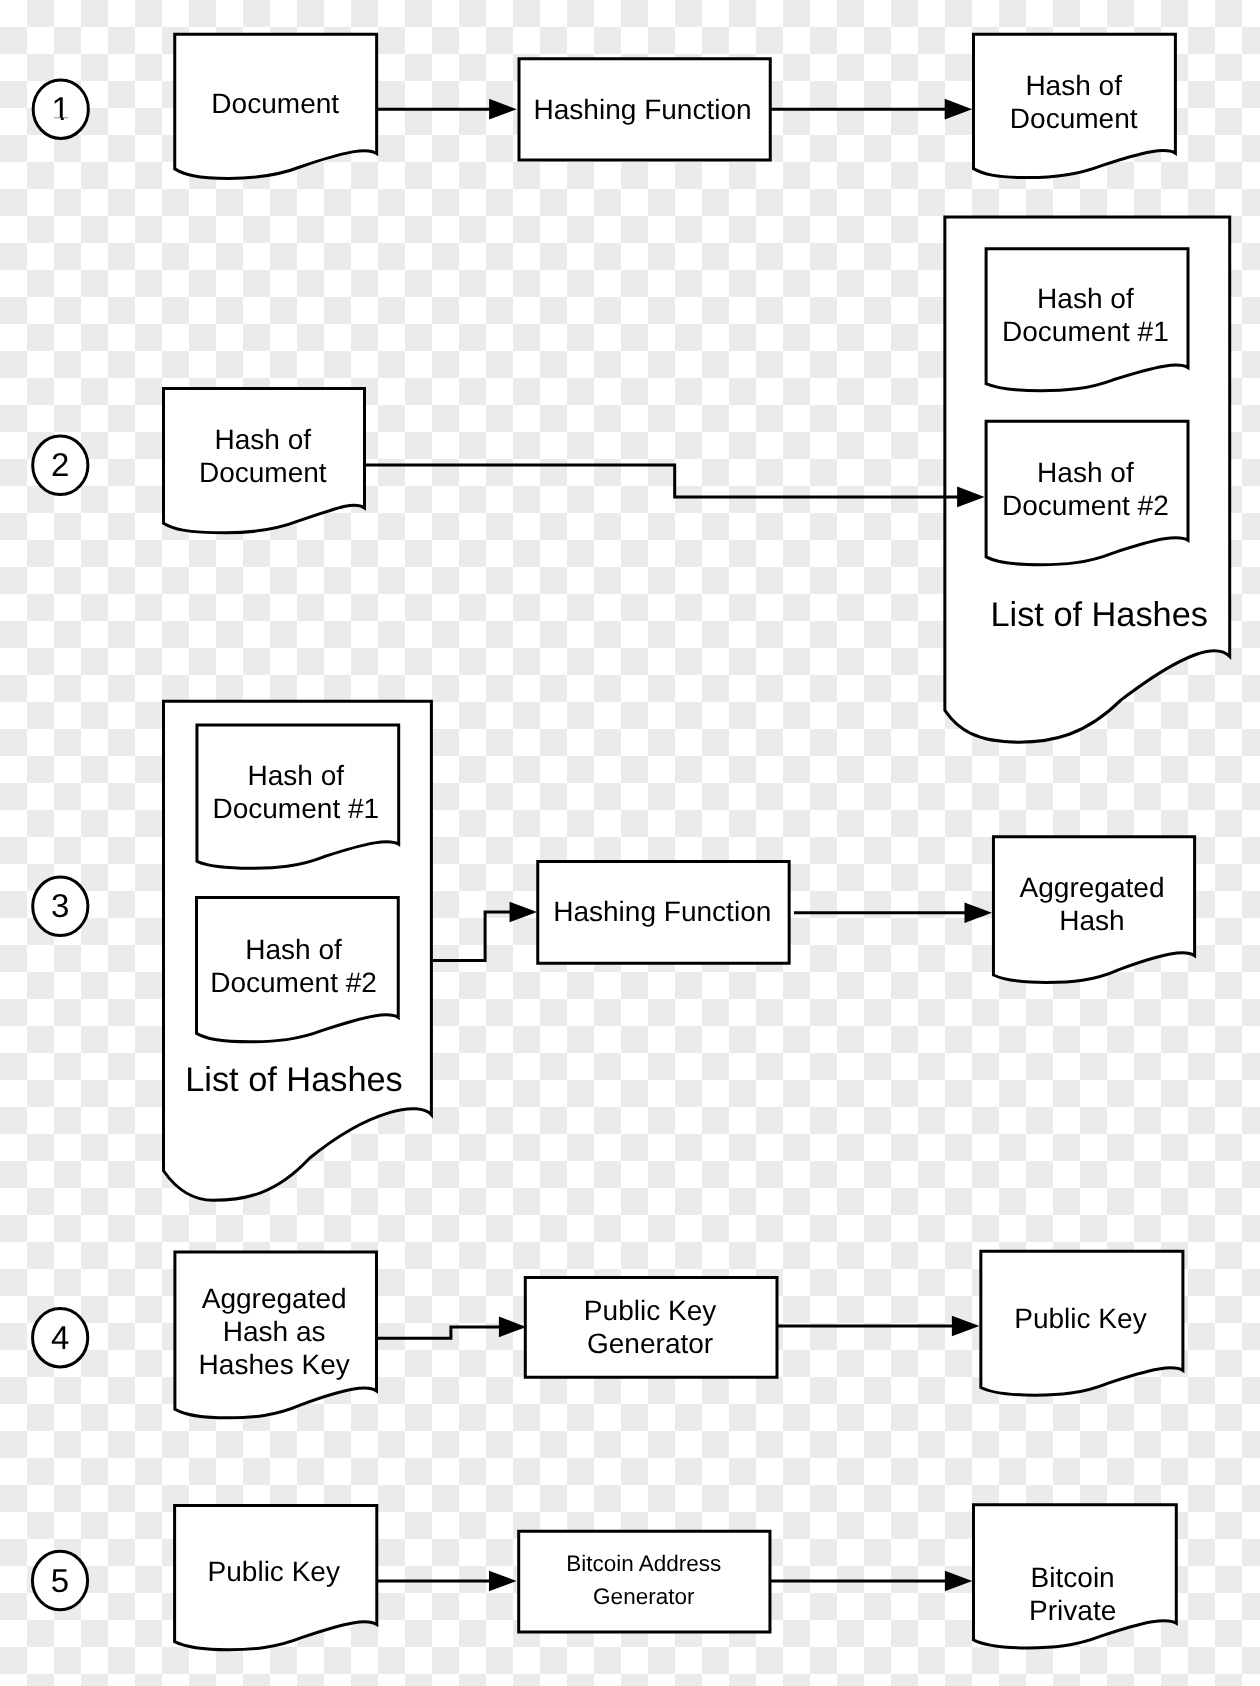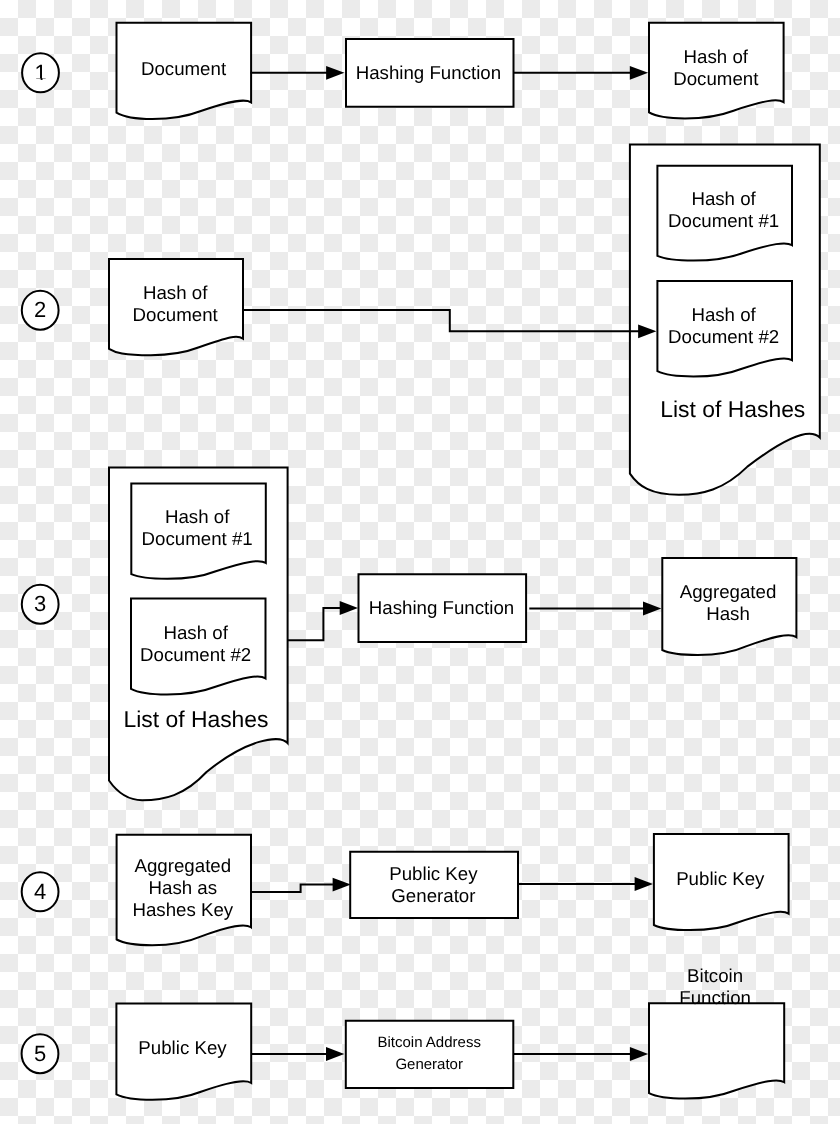--- a/index.html
+++ b/index.html
@@ -132,23 +132,23 @@
   <div class="lbl" style="left:720.3px;top:868.0px;font-size:18.70px;">
       <span>Public Key</span>
     </div>
   <div class="lbl" style="left:182.5px;top:1037.0px;font-size:18.70px;">
       <span>Public Key</span>
     </div>
   <div class="lbl" style="left:429.2px;top:1031.9px;font-size:15px;">
       <span>Bitcoin Address</span>
       <span>Generator</span>
     </div>
-  <div class="lbl" style="left:715.1px;top:965px;font-size:18.70px;">
+  <div class="lbl" style="left:715.1px;top:1041px;font-size:18.70px;">
       <span>Bitcoin</span>
-      <span>Function</span>
+      <span>Private</span>
     </div>
 
   <div class="num no-foot" style="left:40.5px;top:72.8px;">1</div>
   <div class="num" style="left:40.2px;top:310.2px;">2</div>
   <div class="num" style="left:40.2px;top:604.2px;">3</div>
   <div class="num" style="left:40.1px;top:891.8px;">4</div>
   <div class="num" style="left:40.0px;top:1053.7px;">5</div>
 </div>
 
 </body></html>

